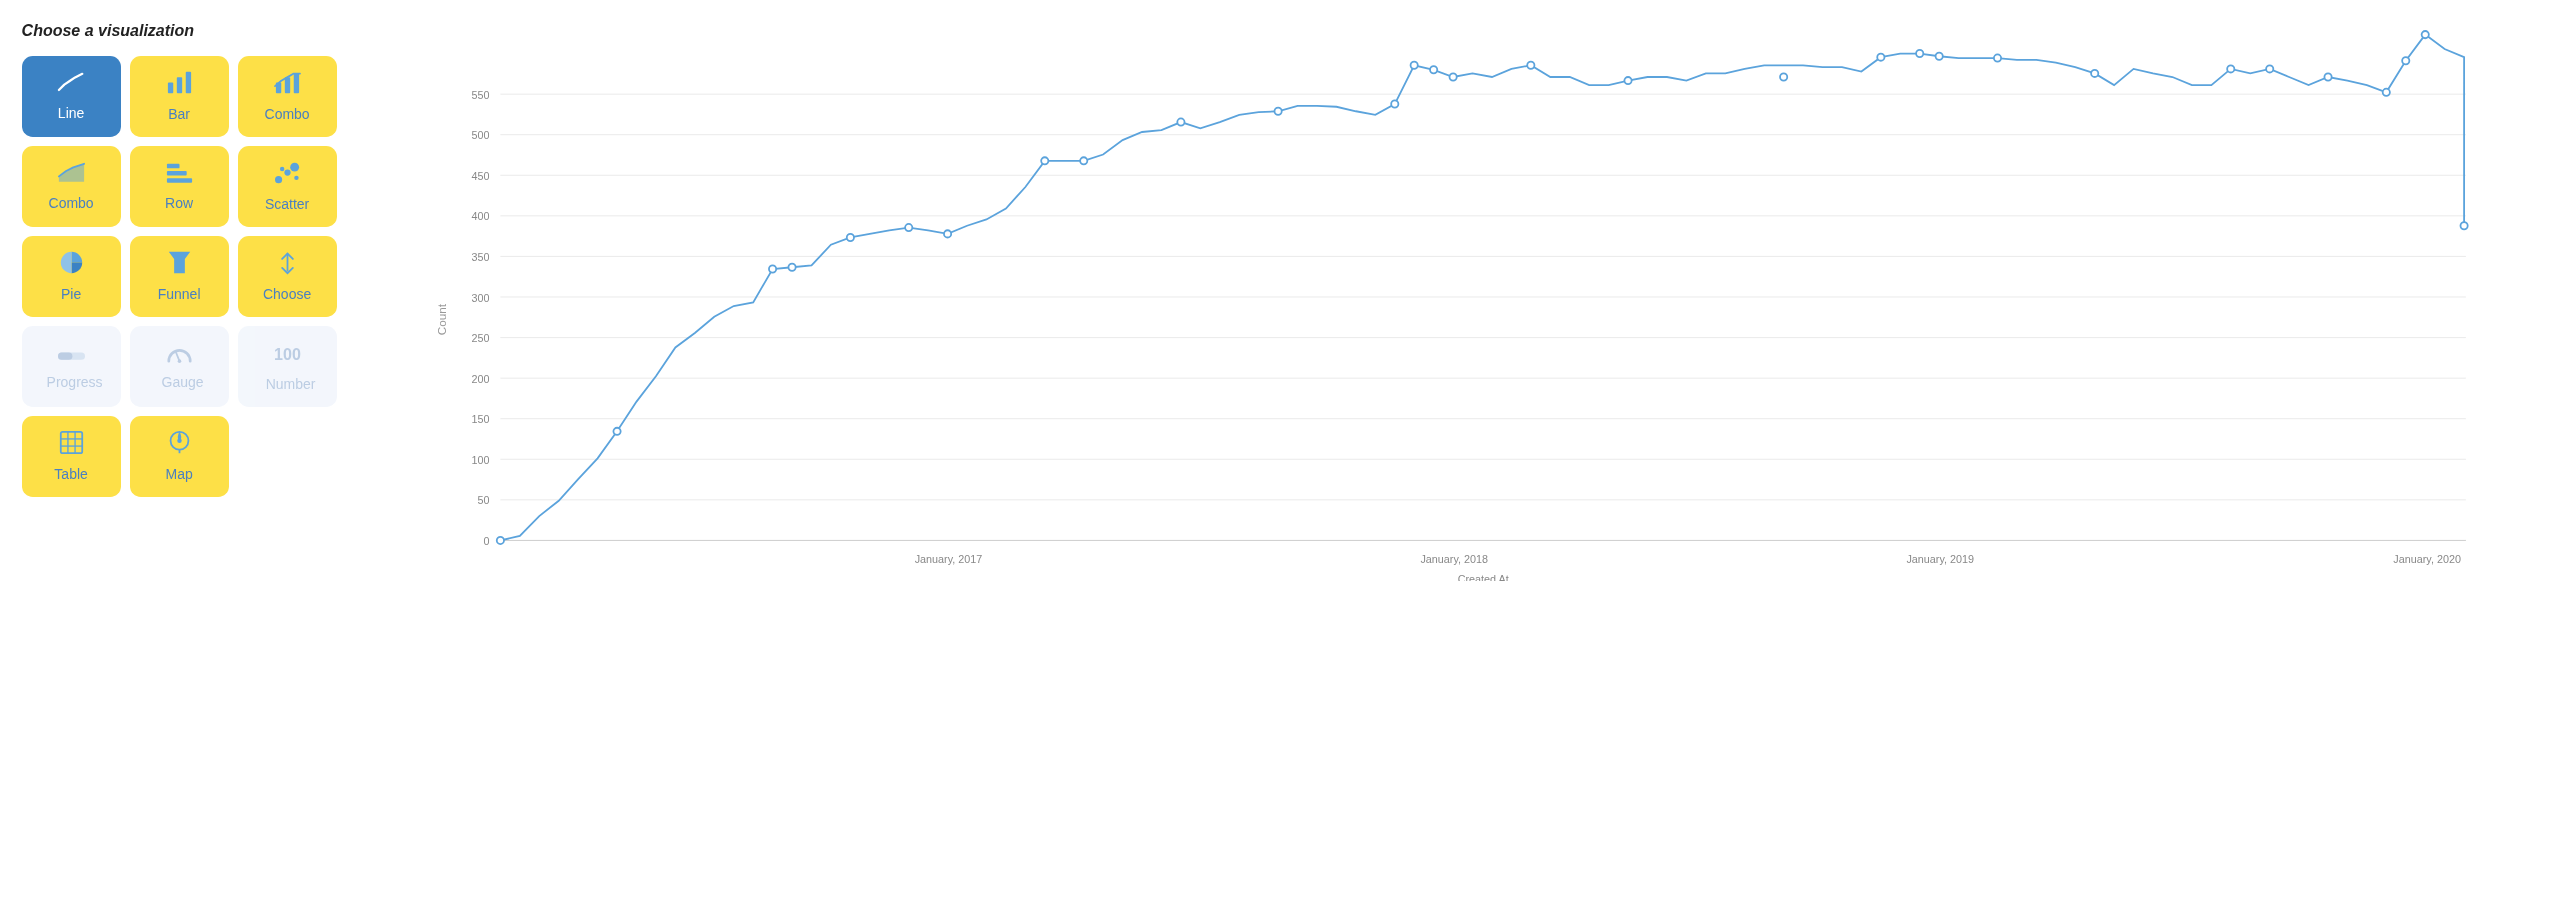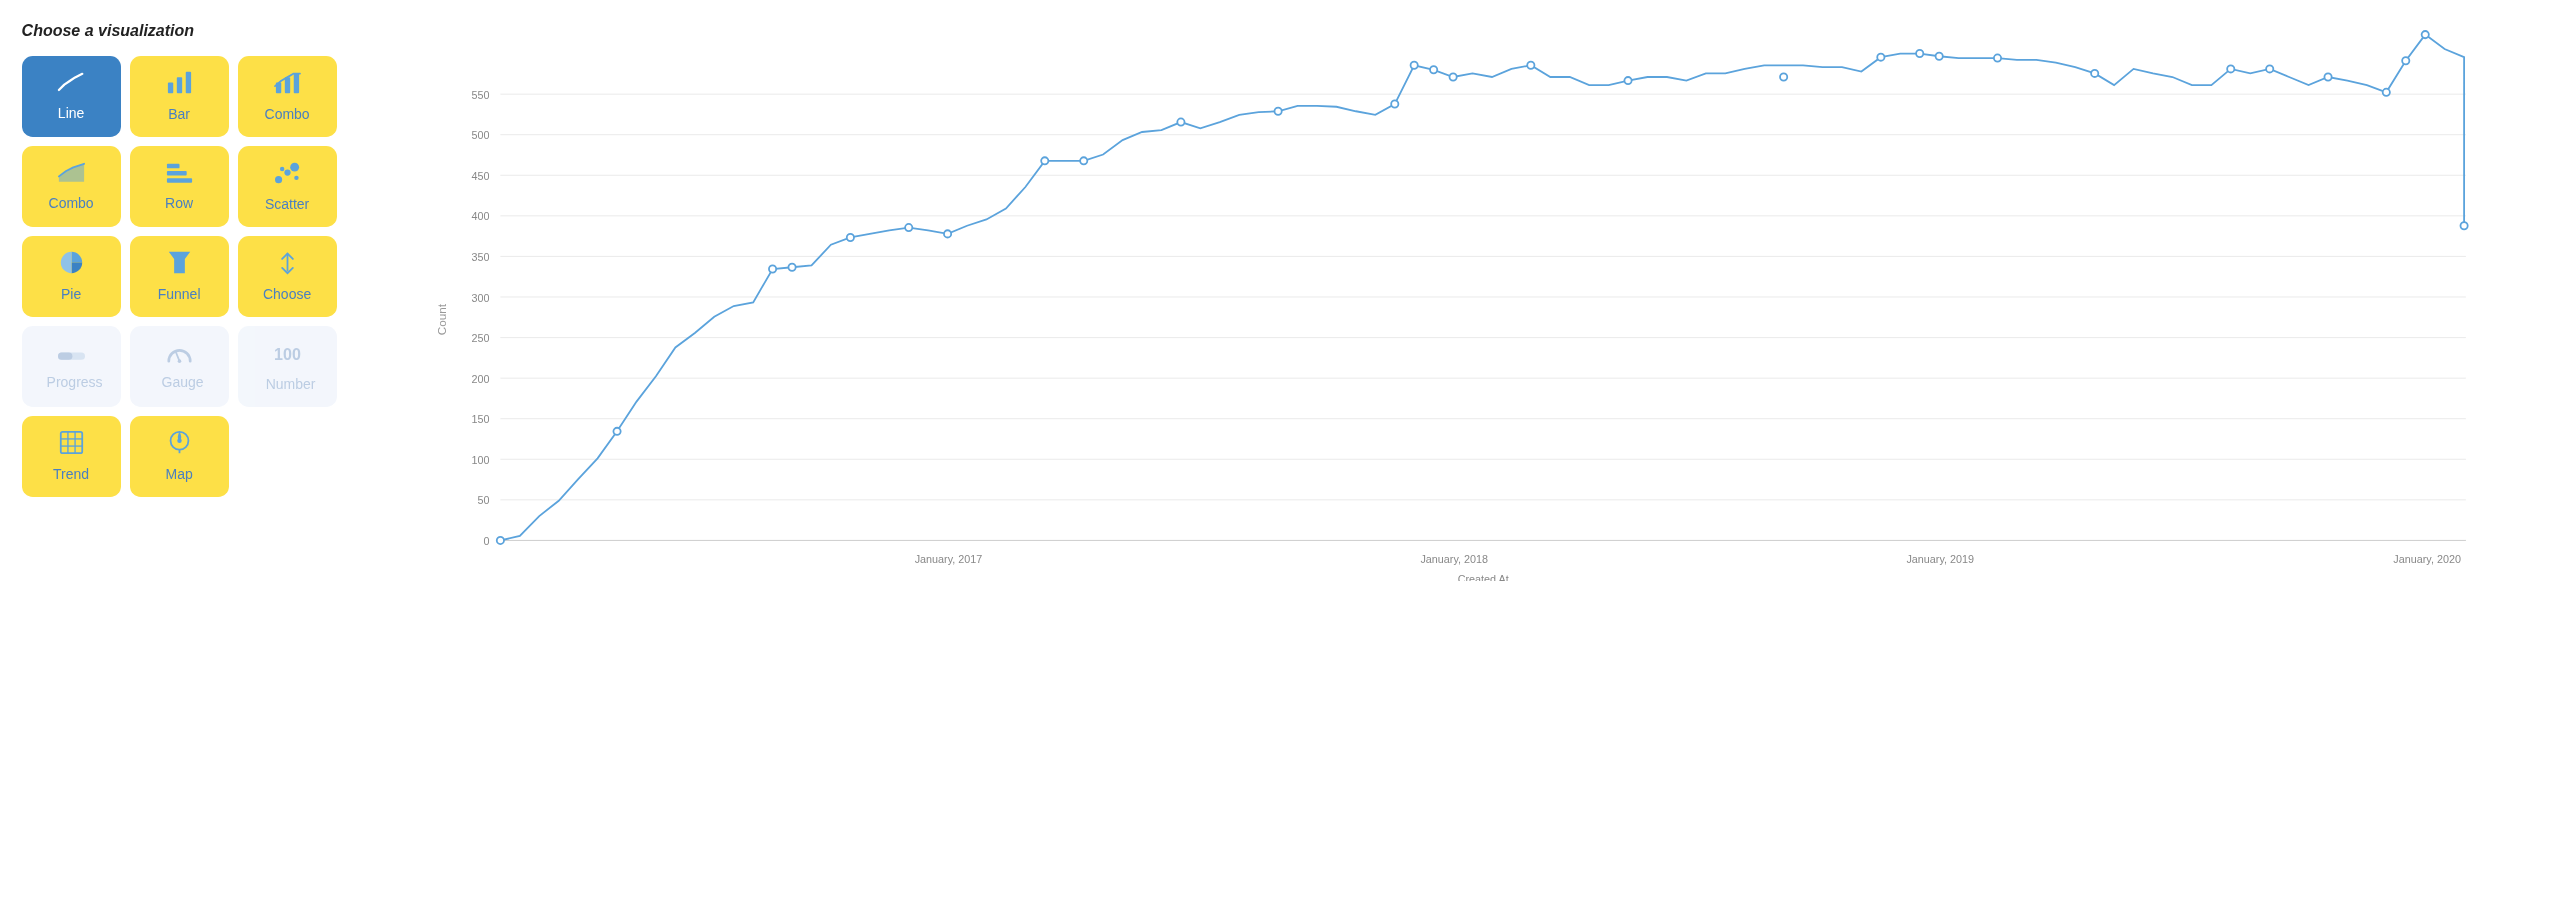--- a/index.html
+++ b/index.html
@@ -276,21 +276,21 @@
     <button class="viz-item">
       <span class="viz-icon">
         <svg width="25" height="25" viewBox="0 0 28 28" fill="none">
           <rect x="2" y="2" width="24" height="24" rx="2" stroke="#5ba3dc" stroke-width="2" fill="none"></rect>
           <line x1="2" y1="10" x2="26" y2="10" stroke="#5ba3dc" stroke-width="1.5"></line>
           <line x1="2" y1="18" x2="26" y2="18" stroke="#5ba3dc" stroke-width="1.5"></line>
           <line x1="10" y1="2" x2="10" y2="26" stroke="#5ba3dc" stroke-width="1.5"></line>
           <line x1="18" y1="2" x2="18" y2="26" stroke="#5ba3dc" stroke-width="1.5"></line>
         </svg>
       </span>
-      <span class="viz-label">Trend</span>
+      <span class="viz-label">Table</span>
     </button>
 
     <button class="viz-item">
       <span class="viz-icon">
         <svg width="25" height="25" viewBox="0 0 28 28" fill="none">
           <circle cx="14" cy="12" r="10" stroke="#5ba3dc" stroke-width="2" fill="none"></circle>
           <path d="M14 2 Q18 8 14 14 Q10 8 14 2Z" fill="#5ba3dc"></path>
           <circle cx="14" cy="12" r="2.5" fill="#5ba3dc"></circle>
           <line x1="14" y1="22" x2="14" y2="26" stroke="#5ba3dc" stroke-width="2"></line>
         </svg>

